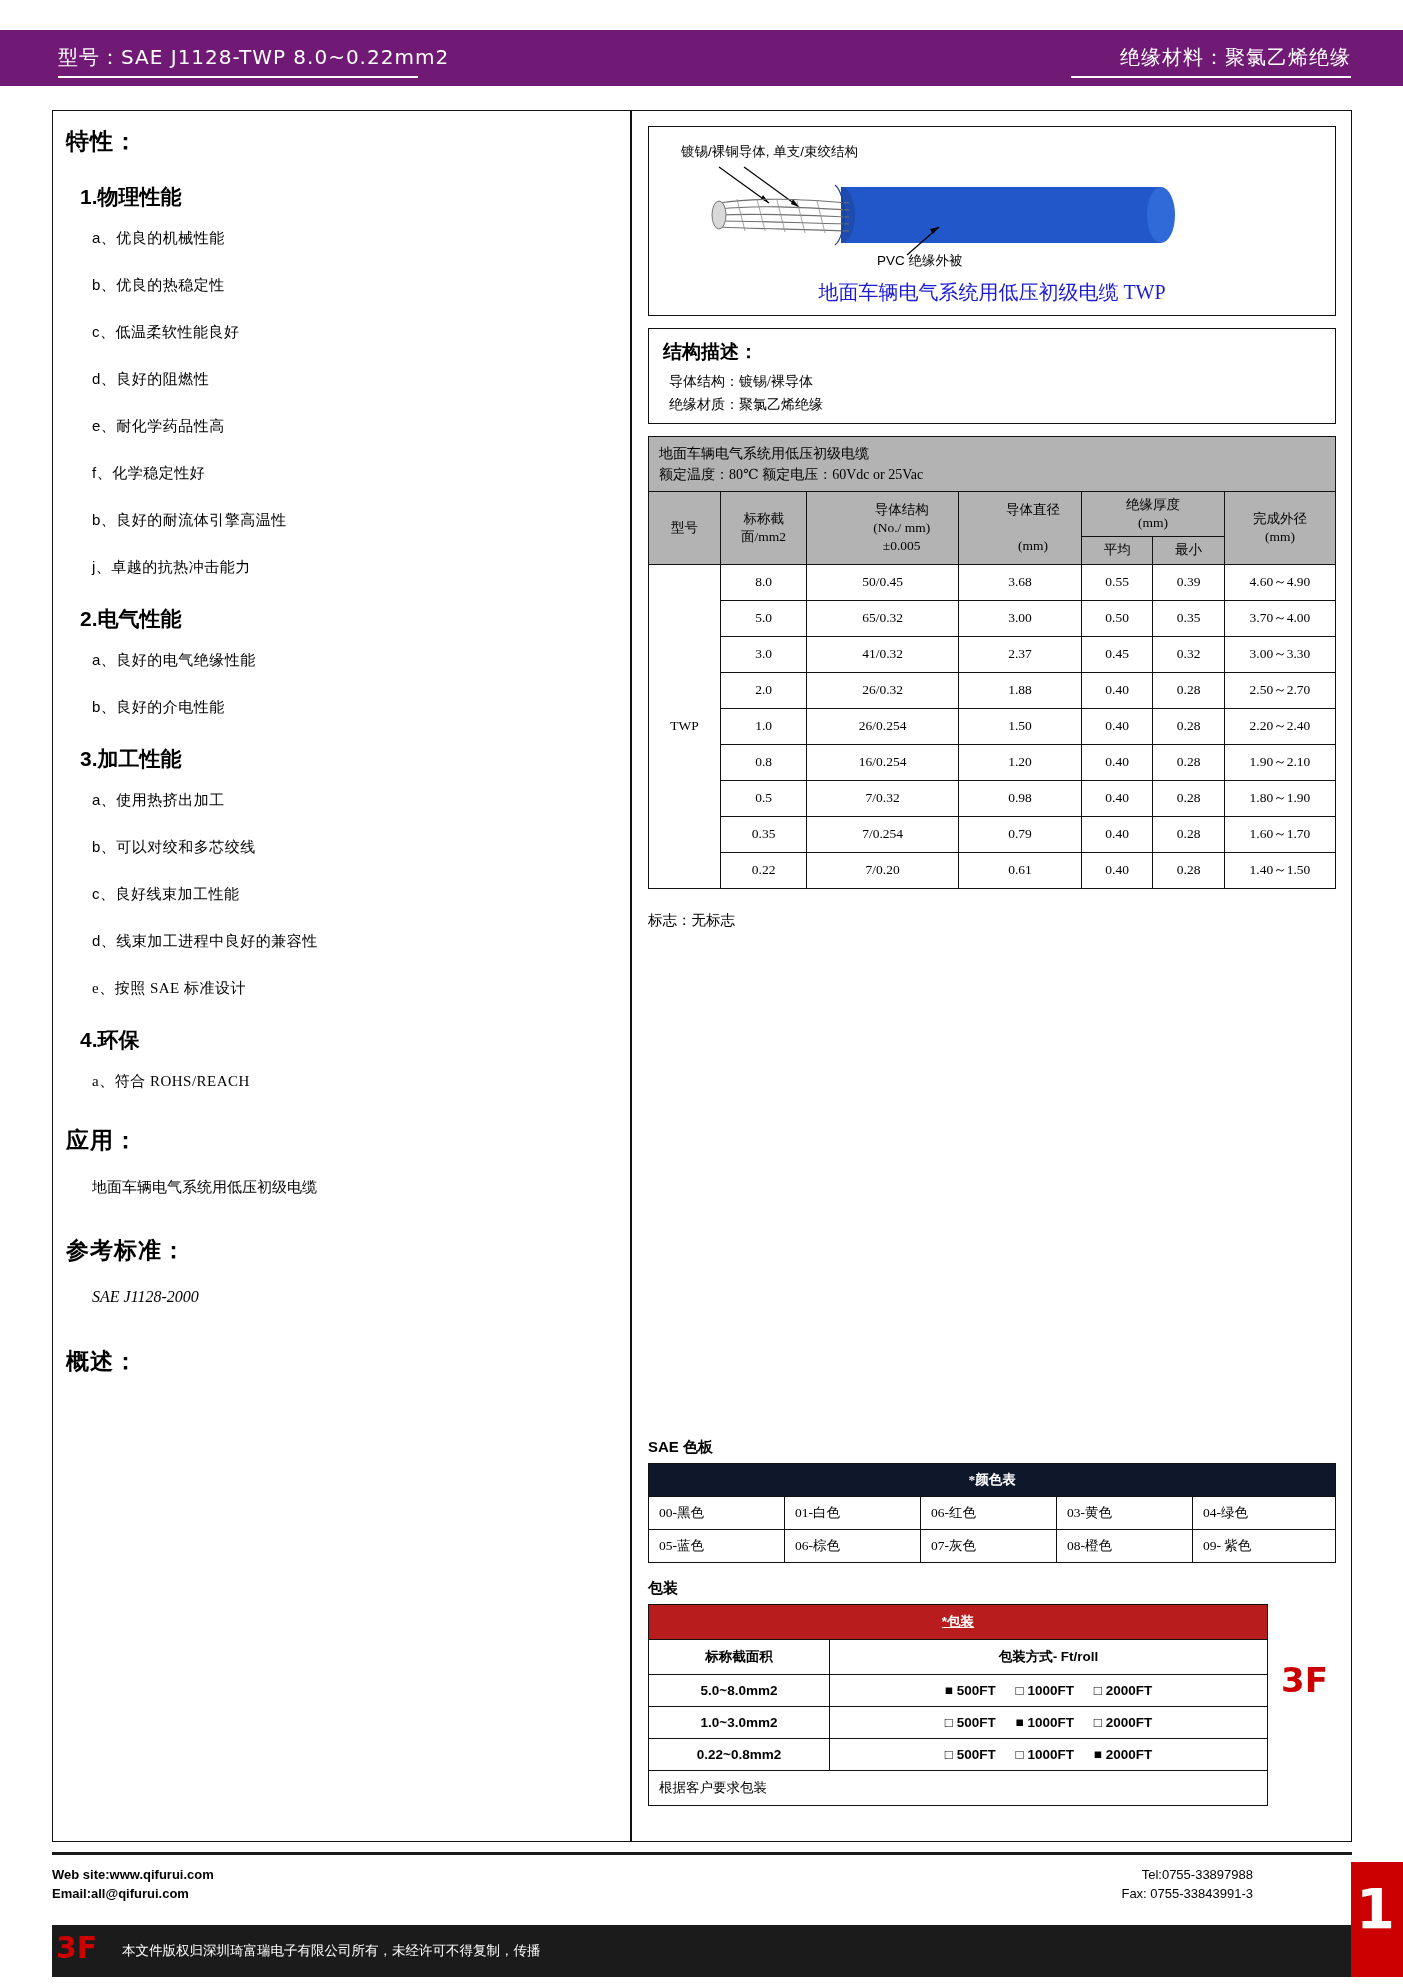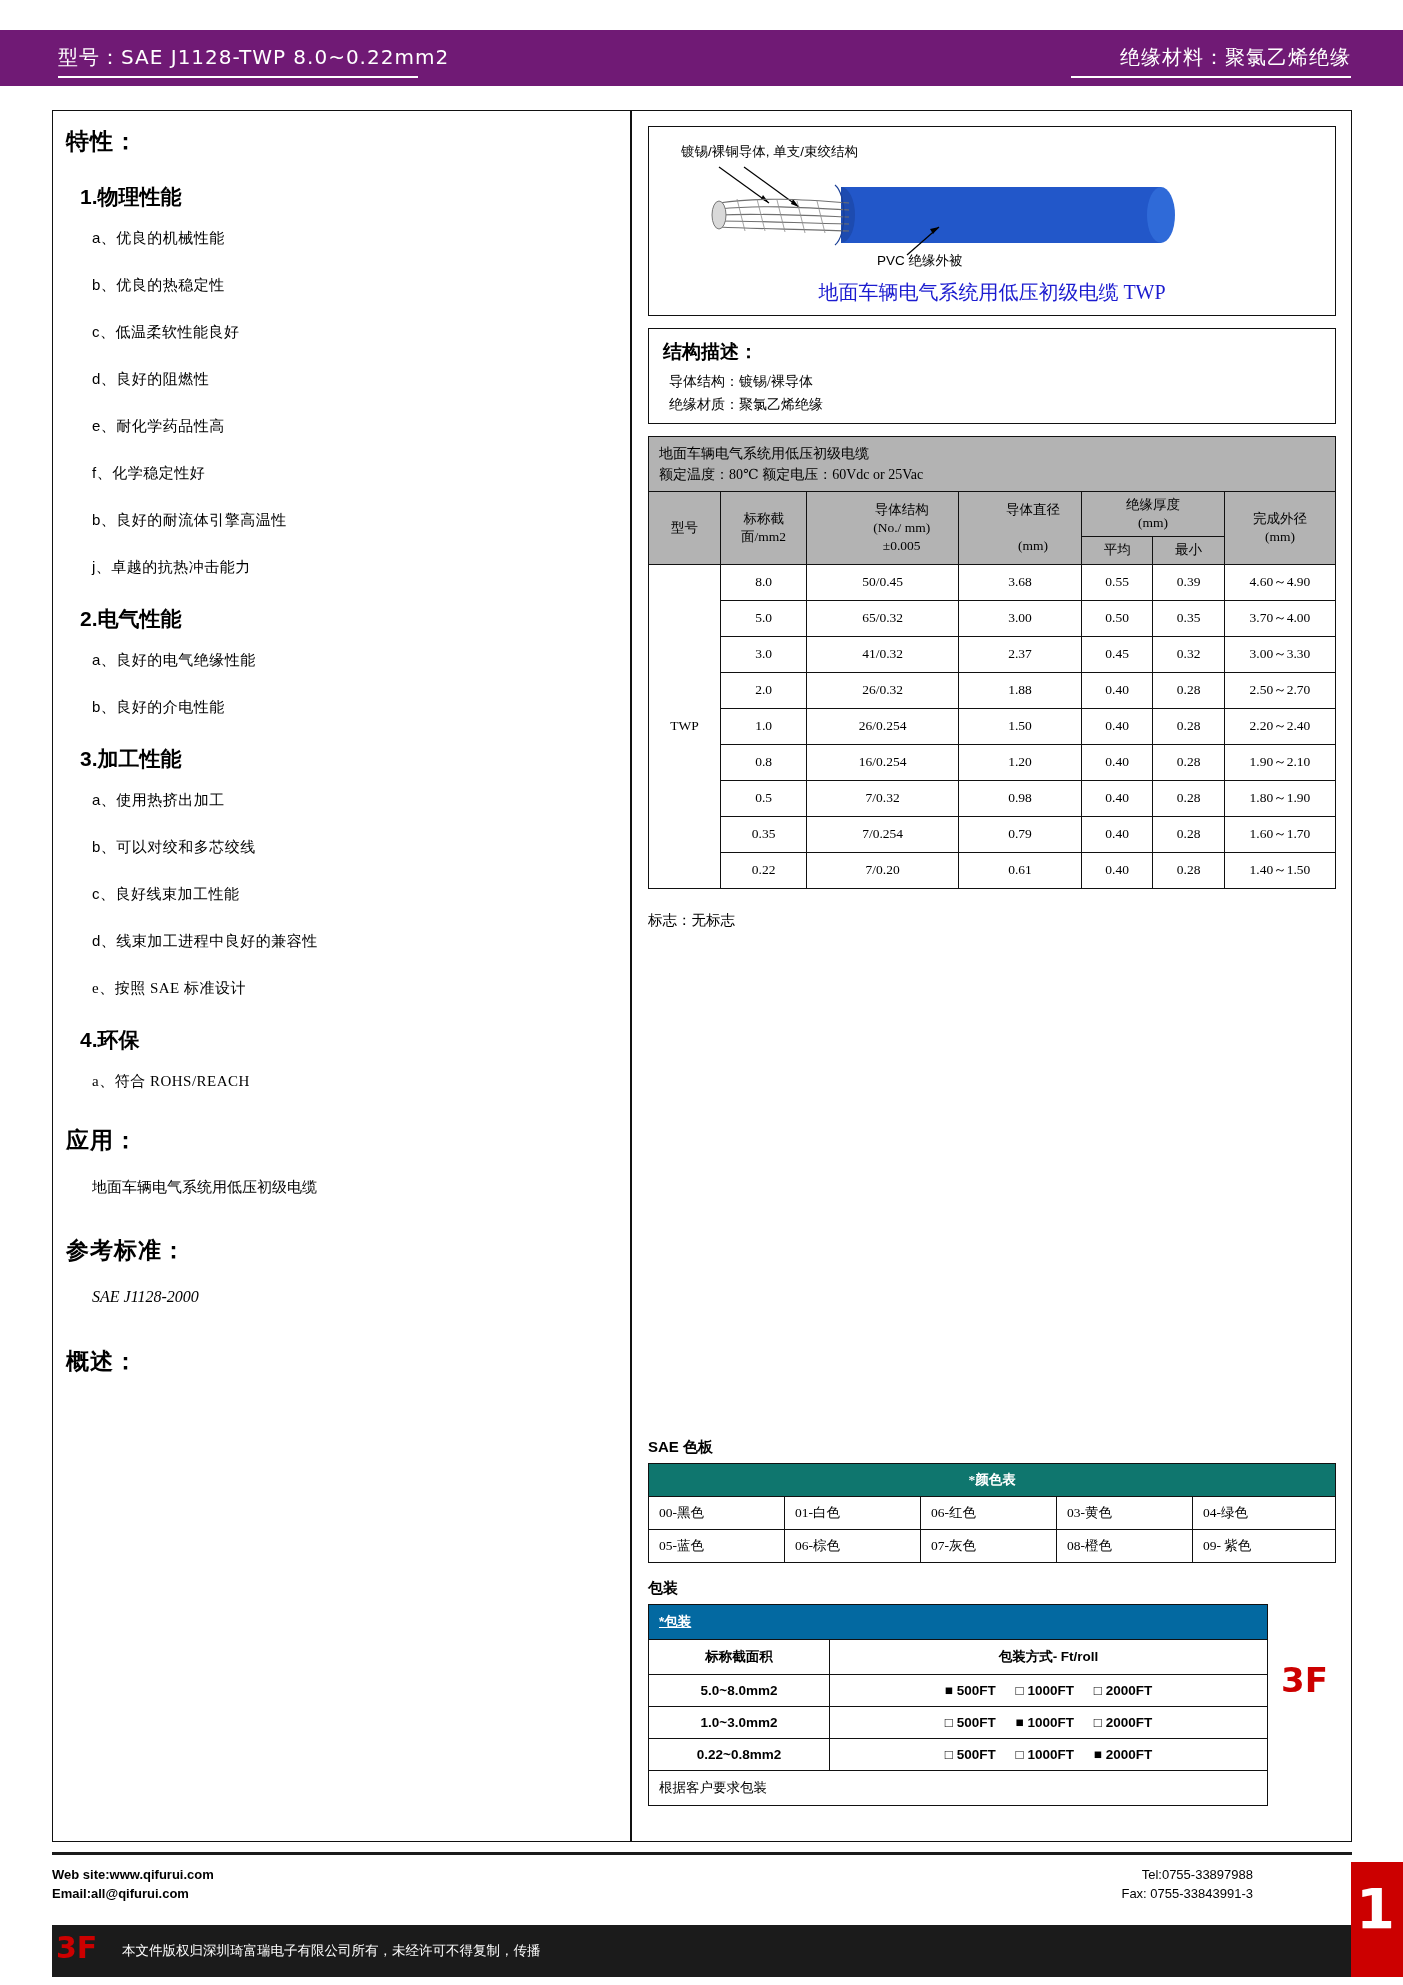--- a/index.html
+++ b/index.html
@@ -70,25 +70,25 @@
   }
   table.spec th,table.spec td{border:1px solid #111;text-align:center;padding:4px 2px;}
   table.spec thead th{background:#b3b3b3;font-weight:normal;line-height:1.35;}
   table.spec tbody td{height:27px;}
   .mark{margin-top:22px;font-size:14.5px;font-family:"Liberation Serif","DejaVu Serif",serif;}
   
   .sect-label{font-size:15px;font-weight:bold;margin:0 0 6px 0;}
   table.color{border-collapse:collapse;width:100%;font-size:13.5px;
     font-family:"Liberation Serif","DejaVu Serif",serif;}
   table.color td{border:1px solid #111;padding:7px 10px;}
-  table.color tr.hdr td{background:#0f766e;color:#fff;text-align:center;font-weight:bold;}
+  table.color tr.hdr td{background:#0f172a;color:#fff;text-align:center;font-weight:bold;}
   
   table.pack{border-collapse:collapse;width:620px;font-size:13.5px;}
   table.pack td{border:1px solid #111;padding:8px 10px;}
-  table.pack tr.hdr td{background:#0369a1;color:#fff;text-align:left;font-weight:bold;text-decoration:underline;}
+  table.pack tr.hdr td{background:#b91c1c;color:#fff;text-align:center;font-weight:bold;text-decoration:underline;}
   table.pack td.c{text-align:center;font-weight:bold;}
   table.pack td.note{font-family:"Liberation Serif","DejaVu Serif",serif;font-weight:normal;text-align:left;}
   .opt{display:inline-block;margin:0 8px;font-weight:bold;}
   .logo3f{
     position:absolute;right:8px;top:56px;color:#cc0000;font-size:34px;font-weight:bold;
     font-family:"DejaVu Sans",sans-serif;
   }
   
   .foot-rule{position:absolute;left:52px;top:1852px;width:1300px;height:3px;background:#1b1b1b;}
   .foot-left{position:absolute;left:52px;top:1866px;font-size:13px;font-weight:bold;line-height:1.45;}

